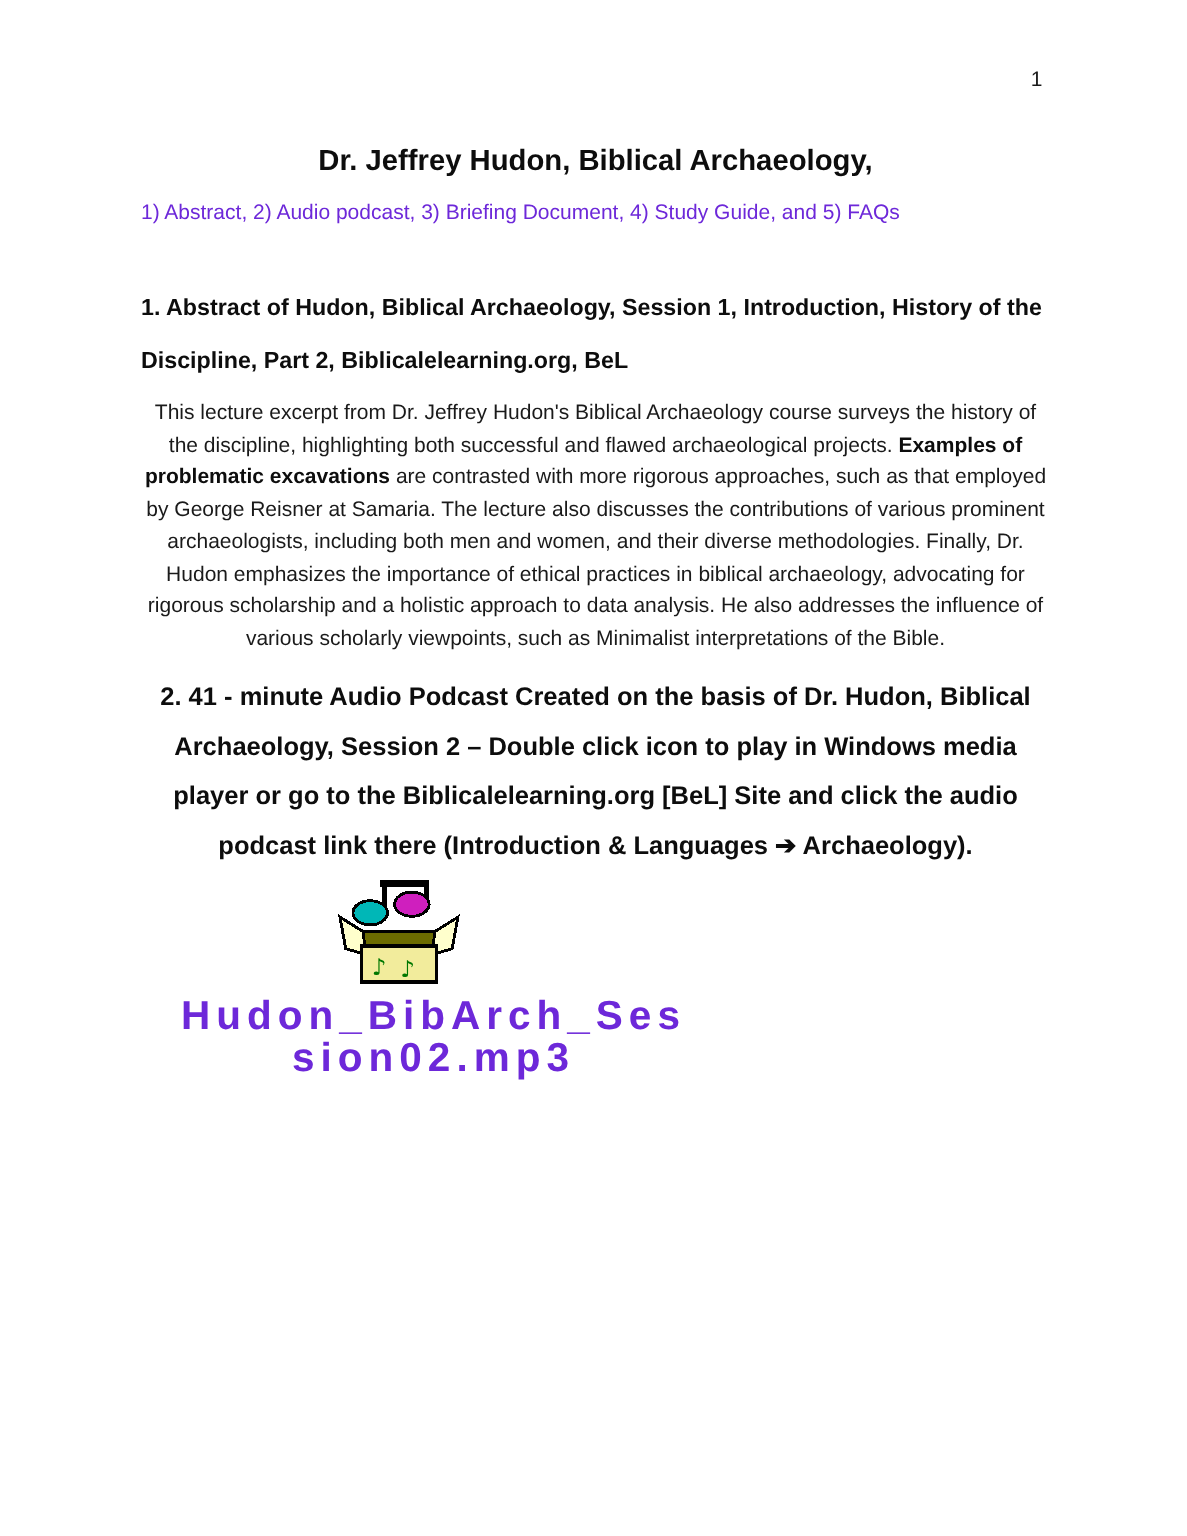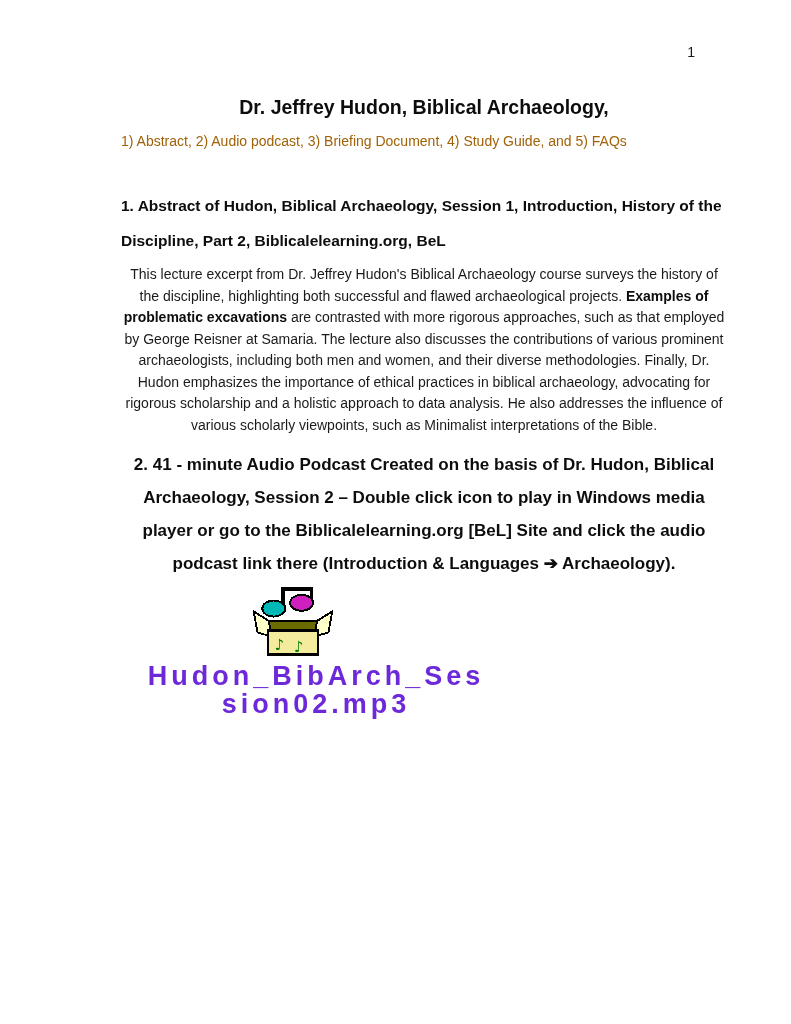--- a/index.html
+++ b/index.html
@@ -21,34 +21,33 @@
     top: 44px;
     right: 96px;
     font-size: 14px;
     color: #1a1a1a;
   }
   .content {
     position: absolute;
     left: 94px;
     top: 88px;
     width: 606px;
-    margin-left: 27px;
   }
   .doc-title {
     text-align: center;
     font-weight: bold;
     font-size: 19.5px;
     line-height: 38px;
     color: #0d0d0d;
   }
   .resources-line {
     margin-top: 4px;
     font-size: 14px;
     line-height: 22px;
-    color: #a16207;
+    color: #6d28d9;
   }
   .abstract-heading {
     margin-top: 36px;
     font-weight: bold;
     font-size: 15.5px;
     line-height: 35px;
     color: #0d0d0d;
   }
   .abstract-paragraph {
     margin-top: 6px;

